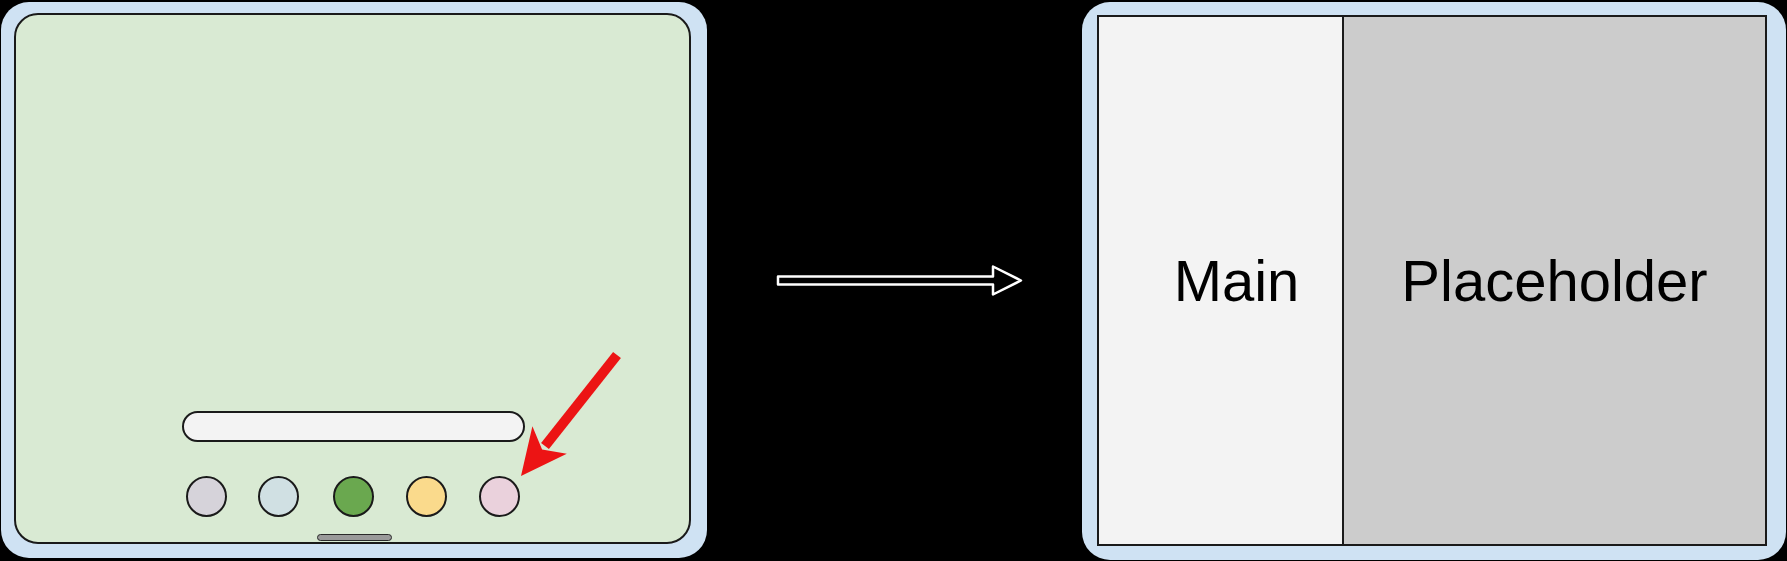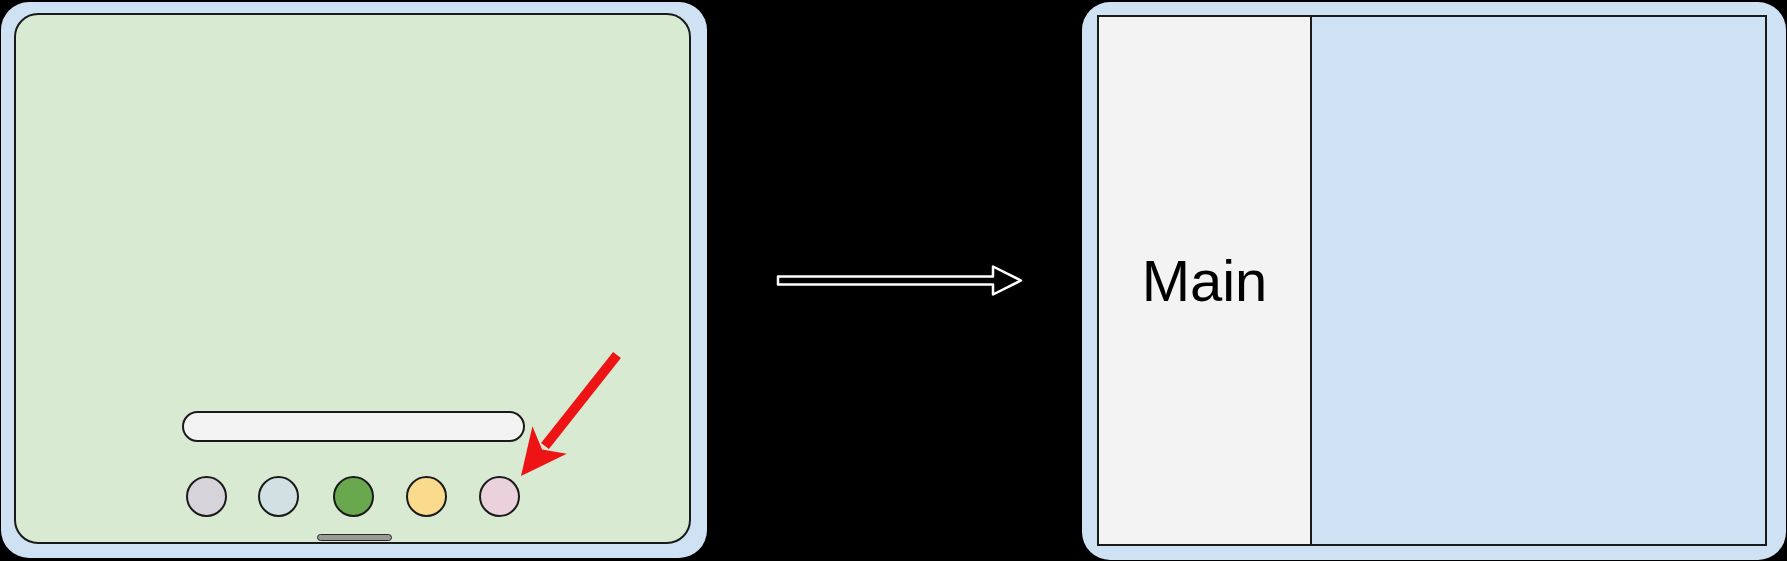--- a/index.html
+++ b/index.html
@@ -60,20 +60,21 @@
   }
   .panel {
     display: flex;
     align-items: center;
     justify-content: center;
   }
   .panel-main {
     width: 211px;
     border-right: 2px solid #1a1a1a;
     flex: none;
+    padding-left: 32px;
   }
   .panel-placeholder { flex: 1; }
   .panel-label {
     font-size: 58px;
     color: #000;
     white-space: nowrap;
   }
 </style>
 </head>
 <body>
@@ -103,15 +104,18 @@
 
     <path d="M 778 276.5 L 993 276.5 L 993 266.5 L 1021 280.5 L 993 294.5 L 993 284.5 L 778 284.5 Z" stroke-width="2.5" stroke-linejoin="round" stroke-linecap="round" fill="#000000" stroke="#ffffff"></path>
   </svg>
 
   <div class="abs bezel right-bezel" style="background-color: rgb(207, 226, 243);"></div>
 
   <div class="abs right-screen">
     <div class="panel panel-main" style="background-color: rgb(243, 243, 243);">
       <span class="panel-label">Main</span>
     </div>
+    <div class="panel panel-placeholder" style="background-color: rgb(204, 204, 204);">
+      <span class="panel-label">Placeholder</span>
+    </div>
   </div>
 
 </div>
 
 </body></html>

